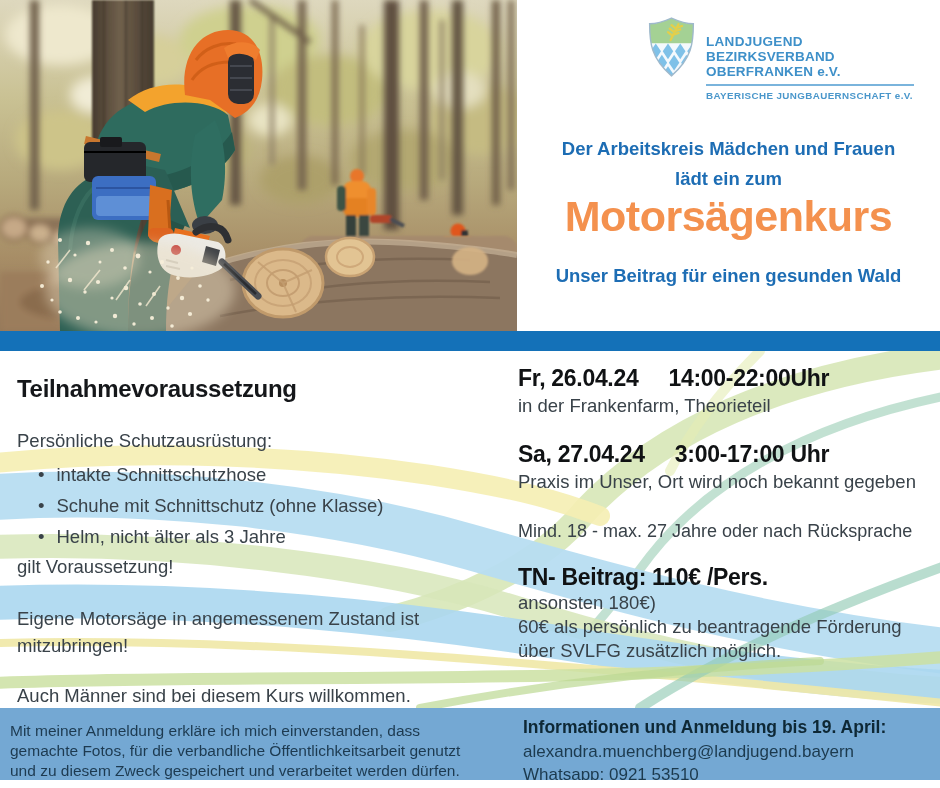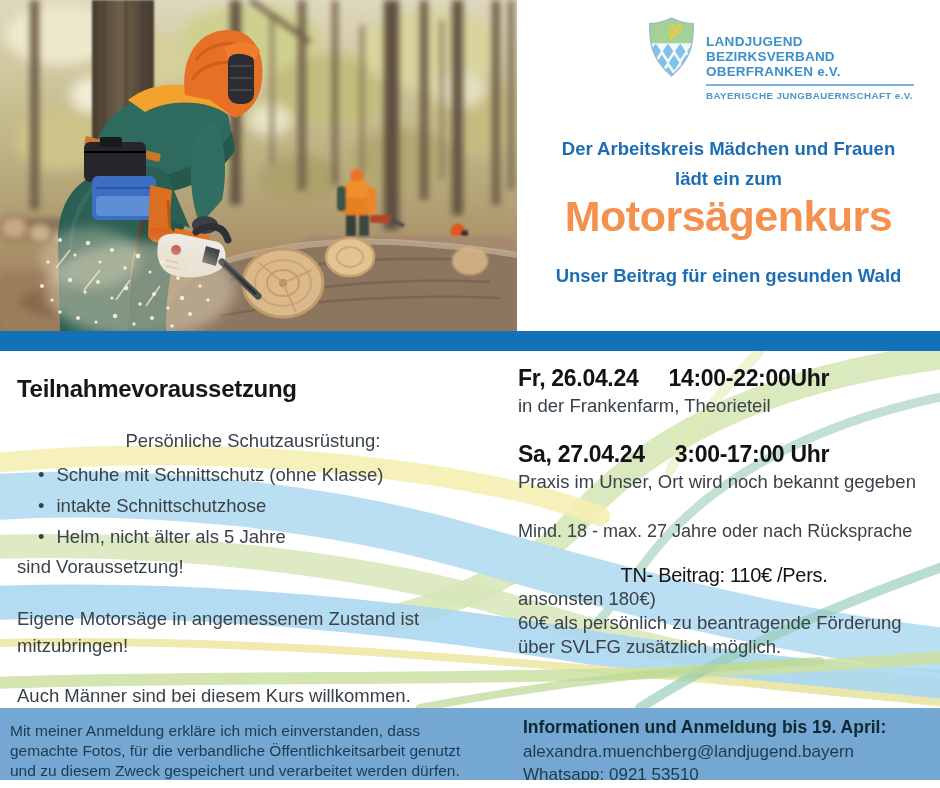--- a/index.html
+++ b/index.html
@@ -30,35 +30,35 @@
   
   .divider { position:absolute; left:0; top:331px; width:940px; height:20px; background:#1471b8; }
 
   
   .content { position:absolute; left:0; top:351px; width:940px; height:357px; background:#ffffff; overflow:hidden; }
   .waves { position:absolute; left:0; top:0; width:940px; height:357px; }
   .col-left  { position:absolute; left:17px;  top:0; width:472px; color:#394249; }
   .col-right { position:absolute; left:518px; top:0; width:412px; color:#394249; }
 
   .col-left h2 { margin:24px 0 0; font-size:24px; font-weight:bold; color:#15171a; letter-spacing:-0.3px; }
-  .req-intro { margin:27px 0 0; font-size:18.5px;text-align:center; }
+  .req-intro { margin:27px 0 0; font-size:18.5px; }
   .req-list { margin:7px 0 0; padding:0 0 0 21px; list-style:none; }
   .req-list li { font-size:18.5px; line-height:31px; }
   .req-list li::before { content:"•"; margin-right:12px; color:#394249; }
   .req-outro { margin:0; font-size:18.5px; line-height:29px; }
   .note1 { margin:24px 0 0; font-size:18.5px; line-height:27px; width:430px; }
   .note2 { margin:26px 0 0; font-size:18.5px; }
 
   .day { margin:0; font-size:23px; font-weight:bold; color:#101214; letter-spacing:-0.3px; }
   .day1 { margin-top:14px; }
   .day2 { margin-top:24px; }
   .daygap { display:inline-block; width:30px; }
   .loc { margin:3px 0 0; font-size:18.5px; }
   .age { margin:28px 0 0; font-size:18px; }
-  .fee { margin:22px 0 0; font-size:20px; font-weight:normal; color:#101214; letter-spacing:-0.3px;text-align:center; }
+  .fee { margin:22px 0 0; font-size:23px; font-weight:bold; color:#101214; letter-spacing:-0.3px; }
   .feenote { margin:0; font-size:18.5px; line-height:24px; }
   .fn1 { margin-top:7px; }
 
   
   .footer { position:absolute; left:0; top:708px; width:940px; height:80px; background:#74a8d3; }
   .consent { position:absolute; left:10px; top:13px; width:474px; margin:0;
              font-size:15.5px; line-height:20px; color:#1d3a50; }
   .contact { position:absolute; left:523px; top:9px; width:405px; }
   .contact-h { font-size:17.5px; font-weight:bold; color:#0e2835; margin:0 0 2px; }
   .contact-line { font-size:17px; line-height:23px; color:#1c3a4e; margin:0; }
@@ -334,25 +334,25 @@
         <path d="M-5,332 C260,322 560,336 945,306" stroke="#cbe0a2" stroke-width="12" opacity="0.85"></path>
         <path d="M945,215 C820,260 720,305 640,357" stroke="#93cbb6" stroke-width="10" opacity="0.65"></path>
         <path d="M420,357 C560,330 700,316 820,310" stroke="#bcd893" stroke-width="8" opacity="0.7"></path>
       </g>
     </svg>
 
     <div class="col-left">
       <h2>Teilnahmevoraussetzung</h2>
       <p class="req-intro">Persönliche Schutzausrüstung:</p>
       <ul class="req-list">
+        <li>intakte Schnittschutzhose</li>
         <li>Schuhe mit Schnittschutz (ohne Klasse)</li>
-        <li>intakte Schnittschutzhose</li>
-        <li>Helm, nicht älter als 5 Jahre</li>
+        <li>Helm, nicht älter als 3 Jahre</li>
       </ul>
-      <p class="req-outro">sind Voraussetzung!</p>
+      <p class="req-outro">gilt Voraussetzung!</p>
       <p class="note1">Eigene Motorsäge in angemessenem Zustand ist mitzubringen!</p>
       <p class="note2">Auch Männer sind bei diesem Kurs willkommen.</p>
     </div>
 
     <div class="col-right">
       <div class="day day1">
         <span>Fr, 26.04.24</span><span class="daygap"></span><span>14:00-22:00Uhr</span>
       </div>
       <p class="loc">in der Frankenfarm, Theorieteil</p>
       <div class="day day2">

